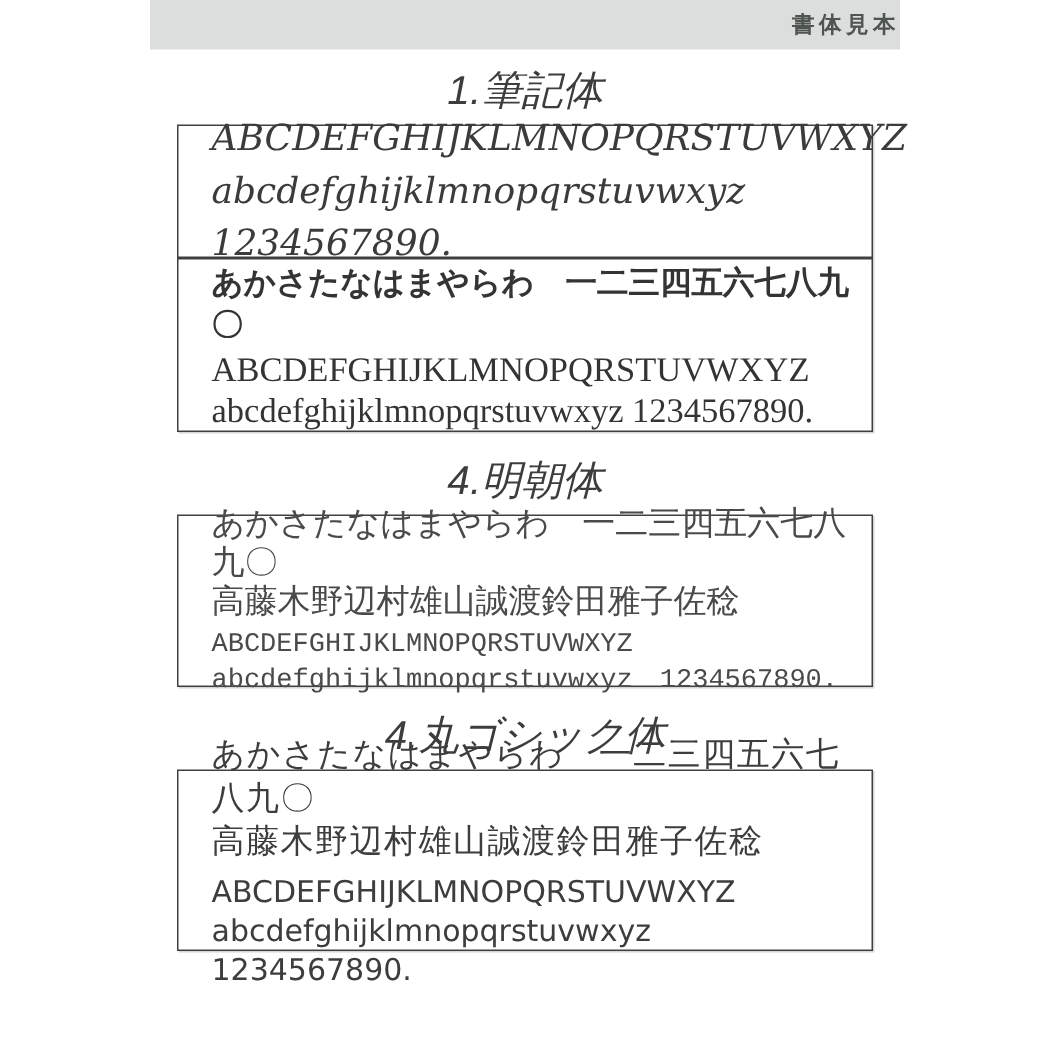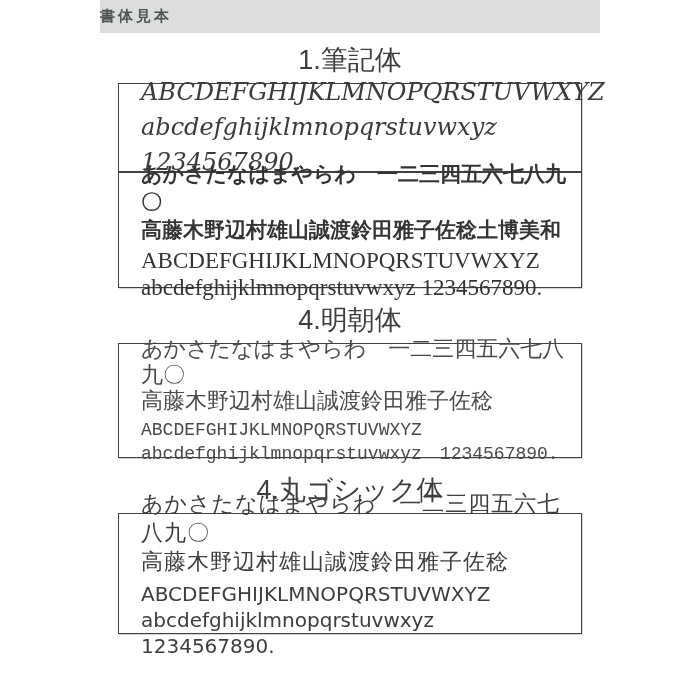--- a/index.html
+++ b/index.html
@@ -12,35 +12,36 @@
   }
   .page {
     width: 500px;
     margin: 0 auto;
   }
   .header-bar {
     height: 33px;
     background: #dcdedd;
     display: flex;
     align-items: center;
-    justify-content: flex-start;
+    justify-content: flex-end;
   }
   .header-title {
     font-size: 15px;
     font-weight: bold;
     color: #4e5450;
     letter-spacing: 3px;
   }
   .spec-title {
     text-align: center;
     font-size: 27px;
     line-height: 34px;
     font-weight: 400;
     color: #3d3d3d;
     margin: 15px 0 6px 0;
+    font-style: italic;
   }
   .spec.first .spec-title {
     margin-top: 10px;
   }
   .spec-box {
     width: 464px;
     margin: 0 auto;
     box-sizing: border-box;
     border: 1px solid #404040;
     box-shadow: 1px 1px 0 #d6d6d6;
@@ -122,21 +123,20 @@
     <h2 class="spec-title">1.筆記体</h2>
     <div class="spec-box box-1">
       <div class="s1-line">ABCDEFGHIJKLMNOPQRSTUVWXYZ</div>
       <div class="s1-line">abcdefghijklmnopqrstuvwxyz 1234567890.</div>
     </div>
   </section>
 
   <section class="spec">
     <div class="spec-box box-2">
       <div class="s2-jp">あかさたなはまやらわ　一二三四五六七八九〇</div>
-      <div class="s2-jp">高藤木野辺村雄山誠渡鈴田雅子佐稔土博美和</div>
       <div class="s2-latin gap">ABCDEFGHIJKLMNOPQRSTUVWXYZ</div>
       <div class="s2-latin">abcdefghijklmnopqrstuvwxyz 1234567890.</div>
     </div>
   </section>
 
   <section class="spec">
     <h2 class="spec-title">4.明朝体</h2>
     <div class="spec-box box-3">
       <div class="s3-jp">あかさたなはまやらわ　一二三四五六七八九〇</div>
       <div class="s3-jp">高藤木野辺村雄山誠渡鈴田雅子佐稔</div>

